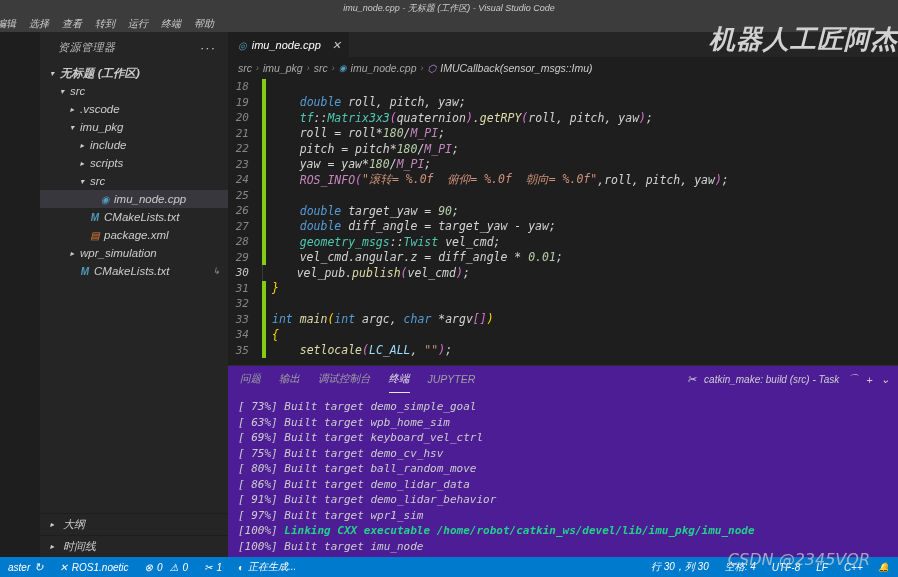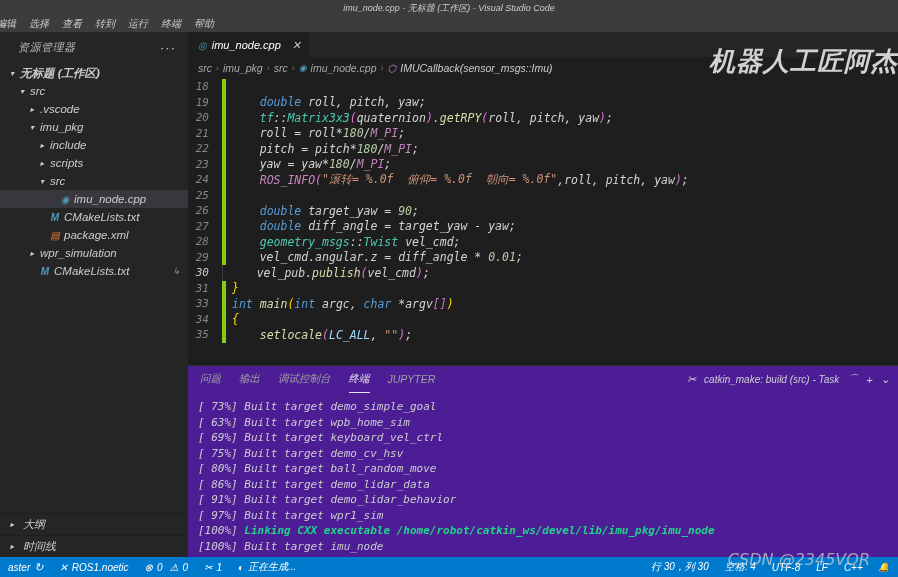--- a/index.html
+++ b/index.html
@@ -10,21 +10,21 @@
   
   .titlebar { height:16px; background:#3c3c3c; color:#cccccc; font-size:9px;
               display:flex; align-items:center; justify-content:center; flex:0 0 16px; }
   
   .menubar { height:16px; background:#3c3c3c; color:#cccccc; font-size:10px;
              display:flex; align-items:center; gap:9px; padding-left:0px; flex:0 0 16px;}
   .menubar .mi { padding:0 2px; white-space:nowrap; cursor:default; }
   .menubar .mi.clip { margin-left:-6px; }
 
   
-  .body { flex:1 1 auto; display:flex; min-height:0; }
+  .body { flex:1 1 auto; display:flex; min-height:0;margin-left:40px; }
 
   
   .sidebar { width:188px; background:#252526; display:flex; flex-direction:column; flex:0 0 188px; }
   .sb-header { height:30px; display:flex; align-items:center; justify-content:space-between;
                padding:0 12px 0 18px; color:#bbbbbb; font-size:11px; letter-spacing:.5px; }
   .sb-dots { color:#cccccc; font-size:13px; letter-spacing:1px; }
   .tree { flex:1 1 auto; overflow:hidden; padding-top:2px; }
   .trow { height:18px; display:flex; align-items:center; font-size:11.5px; color:#cccccc;
           white-space:nowrap; position:relative; }
   .trow.sel { background:#37373d; }
@@ -90,21 +90,21 @@
 
   
   .status { height:20px; background:#007acc; color:#ffffff; font-size:10px;
             display:flex; align-items:center; flex:0 0 20px; }
   .st { display:flex; align-items:center; gap:4px; padding:0 8px; height:20px; white-space:nowrap; }
   .st-right { margin-left:auto; display:flex; align-items:center; }
 
   
   .wm-top { position:absolute; right:0px; top:22px; font-size:26px; font-weight:bold;
             color:#d2d2d2; letter-spacing:1px; pointer-events:none; white-space:nowrap;
-            font-family:"DejaVu Sans", sans-serif;margin-top:22px; }
+            font-family:"DejaVu Sans", sans-serif; }
   .wm-bot { position:absolute; right:28px; bottom:8px; font-size:16px; color:#cfcfcf;
             opacity:.72; pointer-events:none; white-space:nowrap;
             font-family:"DejaVu Sans", sans-serif; }
 </style>
 </head>
 <body>
 
 <div class="app">
 
   <div class="titlebar">
@@ -228,20 +228,21 @@
           <div class="cline"><span class="lnum">22</span><span class="ctext"><span class="pln">    pitch = pitch*</span><span class="num">180</span><span class="pln">/</span><span class="mac">M_PI</span><span class="pln">;</span></span></div>
           <div class="cline"><span class="lnum">23</span><span class="ctext"><span class="pln">    yaw = yaw*</span><span class="num">180</span><span class="pln">/</span><span class="mac">M_PI</span><span class="pln">;</span></span></div>
           <div class="cline"><span class="lnum">24</span><span class="ctext"><span class="pln">    </span><span class="mac">ROS_INFO</span><span class="br2">(</span><span class="str">"滚转= %.0f  俯仰= %.0f  朝向= %.0f"</span><span class="pln">,roll, pitch, yaw</span><span class="br2">)</span><span class="pln">;</span></span></div>
           <div class="cline"><span class="lnum">25</span><span class="ctext"></span></div>
           <div class="cline"><span class="lnum">26</span><span class="ctext"><span class="pln">    </span><span class="kw">double</span><span class="pln"> target_yaw = </span><span class="num">90</span><span class="pln">;</span></span></div>
           <div class="cline"><span class="lnum">27</span><span class="ctext"><span class="pln">    </span><span class="kw">double</span><span class="pln"> diff_angle = target_yaw - yaw;</span></span></div>
           <div class="cline"><span class="lnum">28</span><span class="ctext"><span class="pln">    </span><span class="typ">geometry_msgs</span><span class="pln">::</span><span class="typ">Twist</span><span class="pln"> vel_cmd;</span></span></div>
           <div class="cline"><span class="lnum">29</span><span class="ctext"><span class="pln">    vel_cmd.angular.z = diff_angle * </span><span class="num">0.01</span><span class="pln">;</span></span></div>
           <div class="cline active"><span class="lnum cur">30</span><span class="ctext"><span class="pln">    vel_pub.</span><span class="fn">publish</span><span class="br2">(</span><span class="pln">vel_cmd</span><span class="br2">)</span><span class="pln">;</span></span></div>
           <div class="cline"><span class="lnum">31</span><span class="ctext"><span class="br1">}</span></span></div>
+          <div class="cline"><span class="lnum">32</span><span class="ctext"></span></div>
           <div class="cline"><span class="lnum">33</span><span class="ctext"><span class="kw">int</span><span class="pln"> </span><span class="fn">main</span><span class="br1">(</span><span class="kw">int</span><span class="pln"> argc, </span><span class="kw">char</span><span class="pln"> *argv</span><span class="br2">[]</span><span class="br1">)</span></span></div>
           <div class="cline"><span class="lnum">34</span><span class="ctext"><span class="br1">{</span></span></div>
           <div class="cline"><span class="lnum">35</span><span class="ctext"><span class="pln">    </span><span class="fn">setlocale</span><span class="br2">(</span><span class="var">LC_ALL</span><span class="pln">, </span><span class="str">""</span><span class="br2">)</span><span class="pln">;</span></span></div>
         </div>
 
       <div class="panel">
         <div class="ptabs">
           <div id="ptabs" style="display:flex;align-items:center;gap:18px;">
               <div class="ptab">
                 <span>问题</span>

